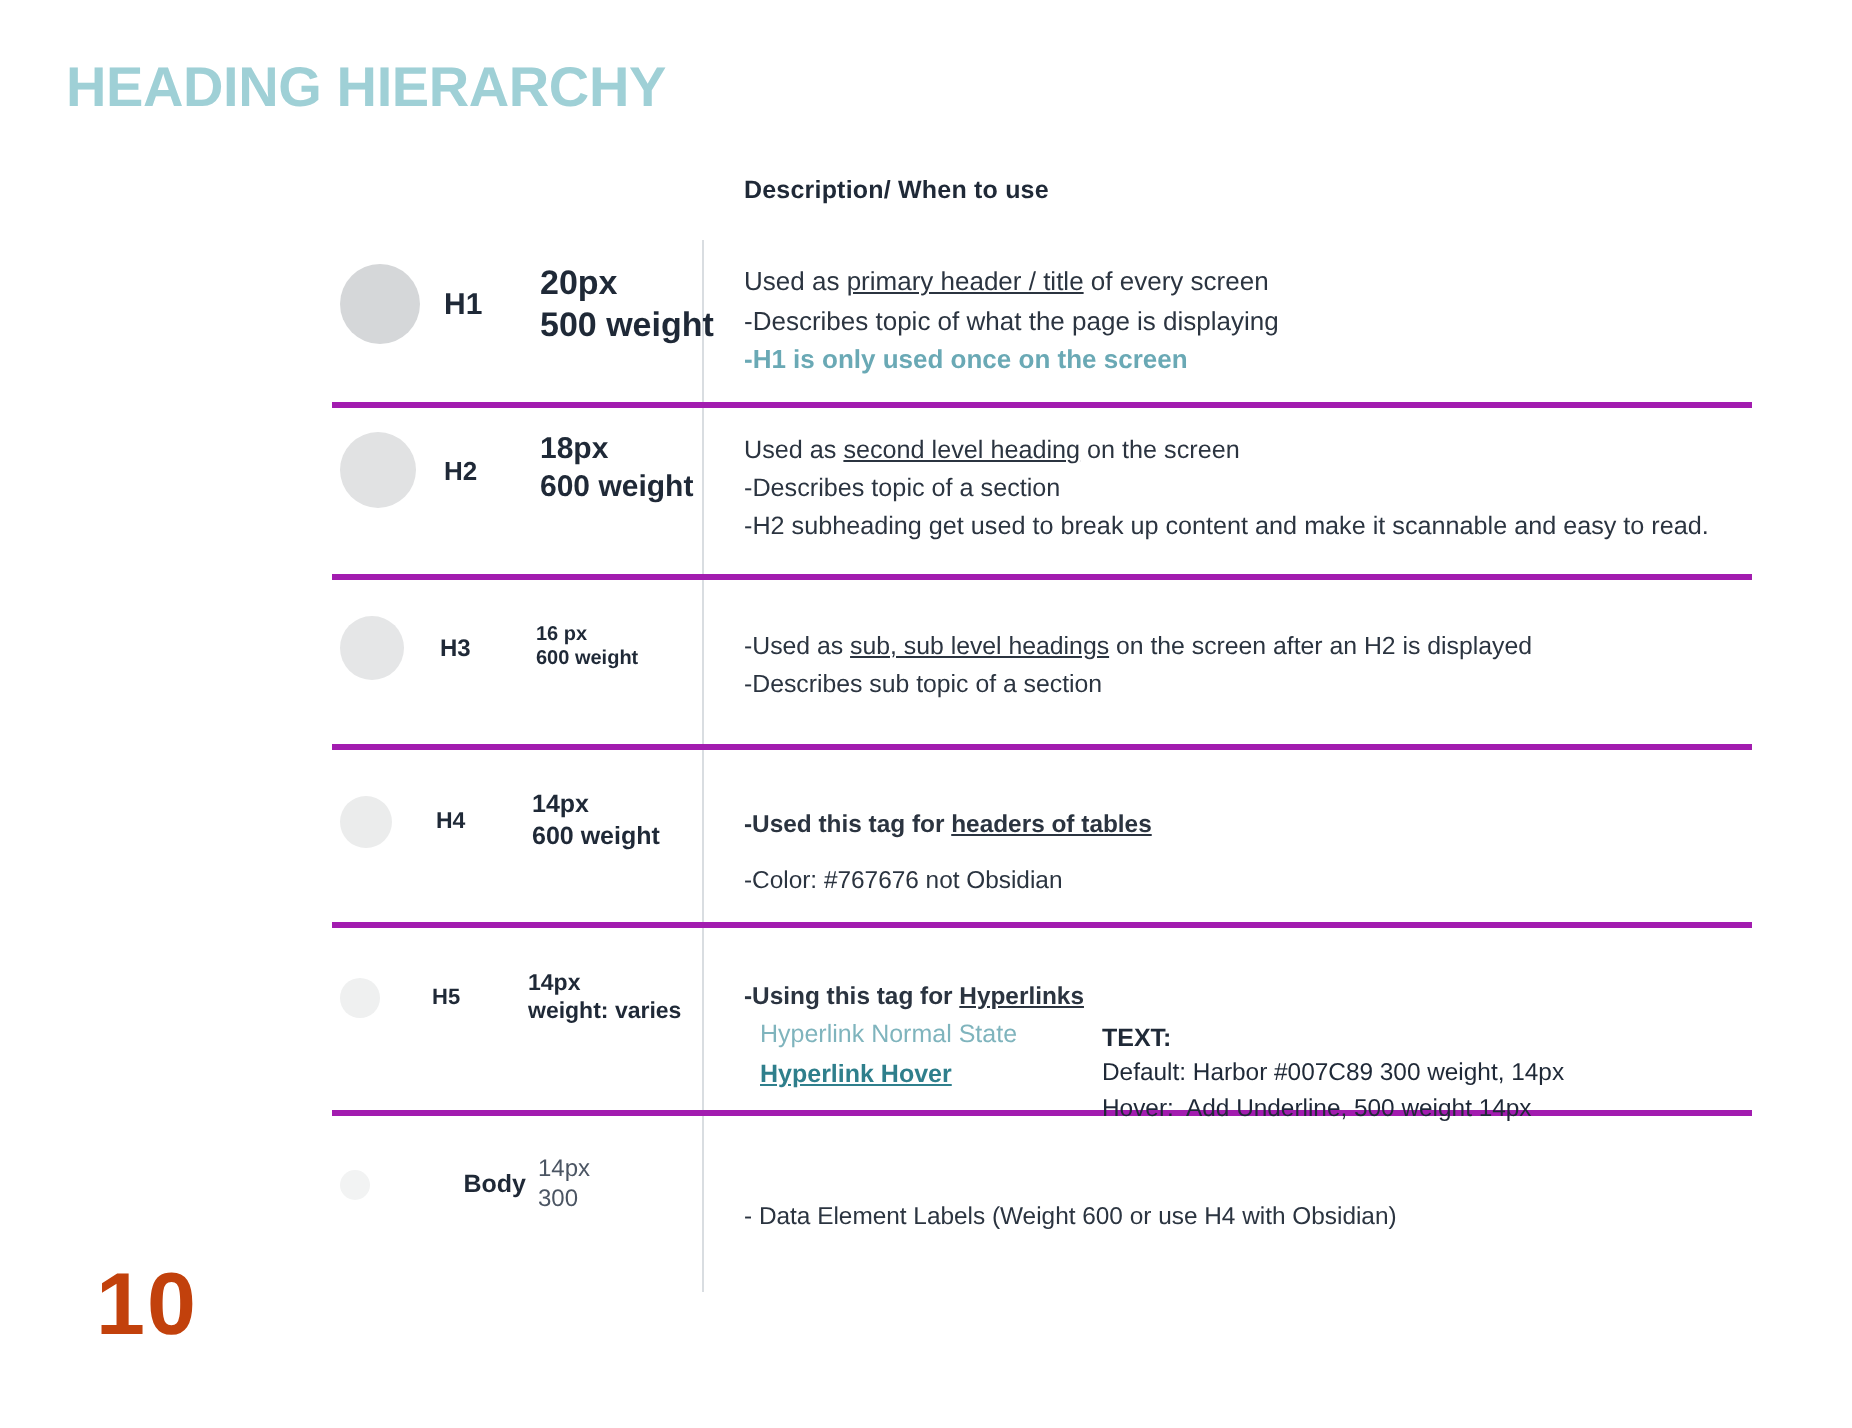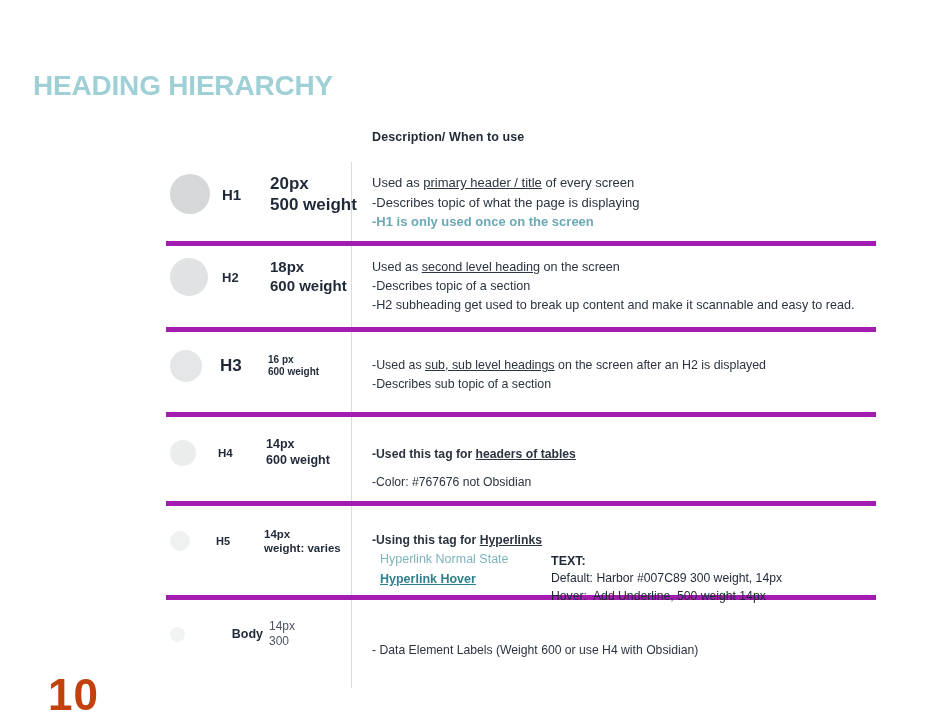--- a/index.html
+++ b/index.html
@@ -13,21 +13,20 @@
     font-family: "Liberation Sans", sans-serif;
     color: #2b3440;
     position: relative;
     overflow: hidden;
   }
 
   .slide {
     position: absolute;
     inset: 0;
     background: #ffffff;
-    margin-top: 42px;
   }
 
   
   .slide-title {
     position: absolute;
     left: 33px;
     top: 28px;
     font-size: 28px;
     font-weight: bold;
     letter-spacing: -0.2px;
@@ -68,21 +67,21 @@
     position: absolute;
     left: 351px;
     top: 120px;
     width: 1px;
     height: 526px;
     background: #d9dde1;
   }
 
   .row {
     position: relative;
-    border-bottom: 5px solid #a21caf;
+    border-bottom: 3px solid #a21caf;
     display: flex;
     align-items: flex-start;
     box-sizing: border-box;
   }
   .row.last { border-bottom: none; }
 
   .spec-cell {
     width: 185px;
     flex: 0 0 185px;
     display: flex;
@@ -160,21 +159,21 @@
   .row-h1 .desc-line { font-size: 13px; }
 
   .row-h2 { height: 86px; padding-top: 12px; }
   .row-h2 .dot { width: 38px; height: 38px; background: #e1e2e3; }
   .row-h2 .tag { font-size: 13px; width: 48px; padding-left: 14px; }
   .row-h2 .size { font-size: 15px; font-weight: bold; }
   .row-h2 .desc-line { font-size: 12.6px; }
 
   .row-h3 { height: 85px; padding-top: 18px; }
   .row-h3 .dot { width: 32px; height: 32px; background: #e5e6e7; }
-  .row-h3 .tag { font-size: 17px; width: 48px; padding-left: 18px; }
+  .row-h3 .tag { font-size: 12px; width: 48px; padding-left: 18px; }
   .row-h3 .size { font-size: 10px; font-weight: bold; }
   .row-h3 .desc-line { font-size: 12.4px; }
   .row-h3 .desc-cell { padding-top: 6px; }
 
   .row-h4 { height: 89px; padding-top: 20px; }
   .row-h4 .dot { width: 26px; height: 26px; background: #ebecec; }
   .row-h4 .tag { font-size: 11.5px; width: 48px; padding-left: 22px; }
   .row-h4 .size { font-size: 12.5px; font-weight: bold; }
   .row-h4 .desc-line { font-size: 12.2px; }
   .row-h4 .desc-cell { padding-top: 8px; }

